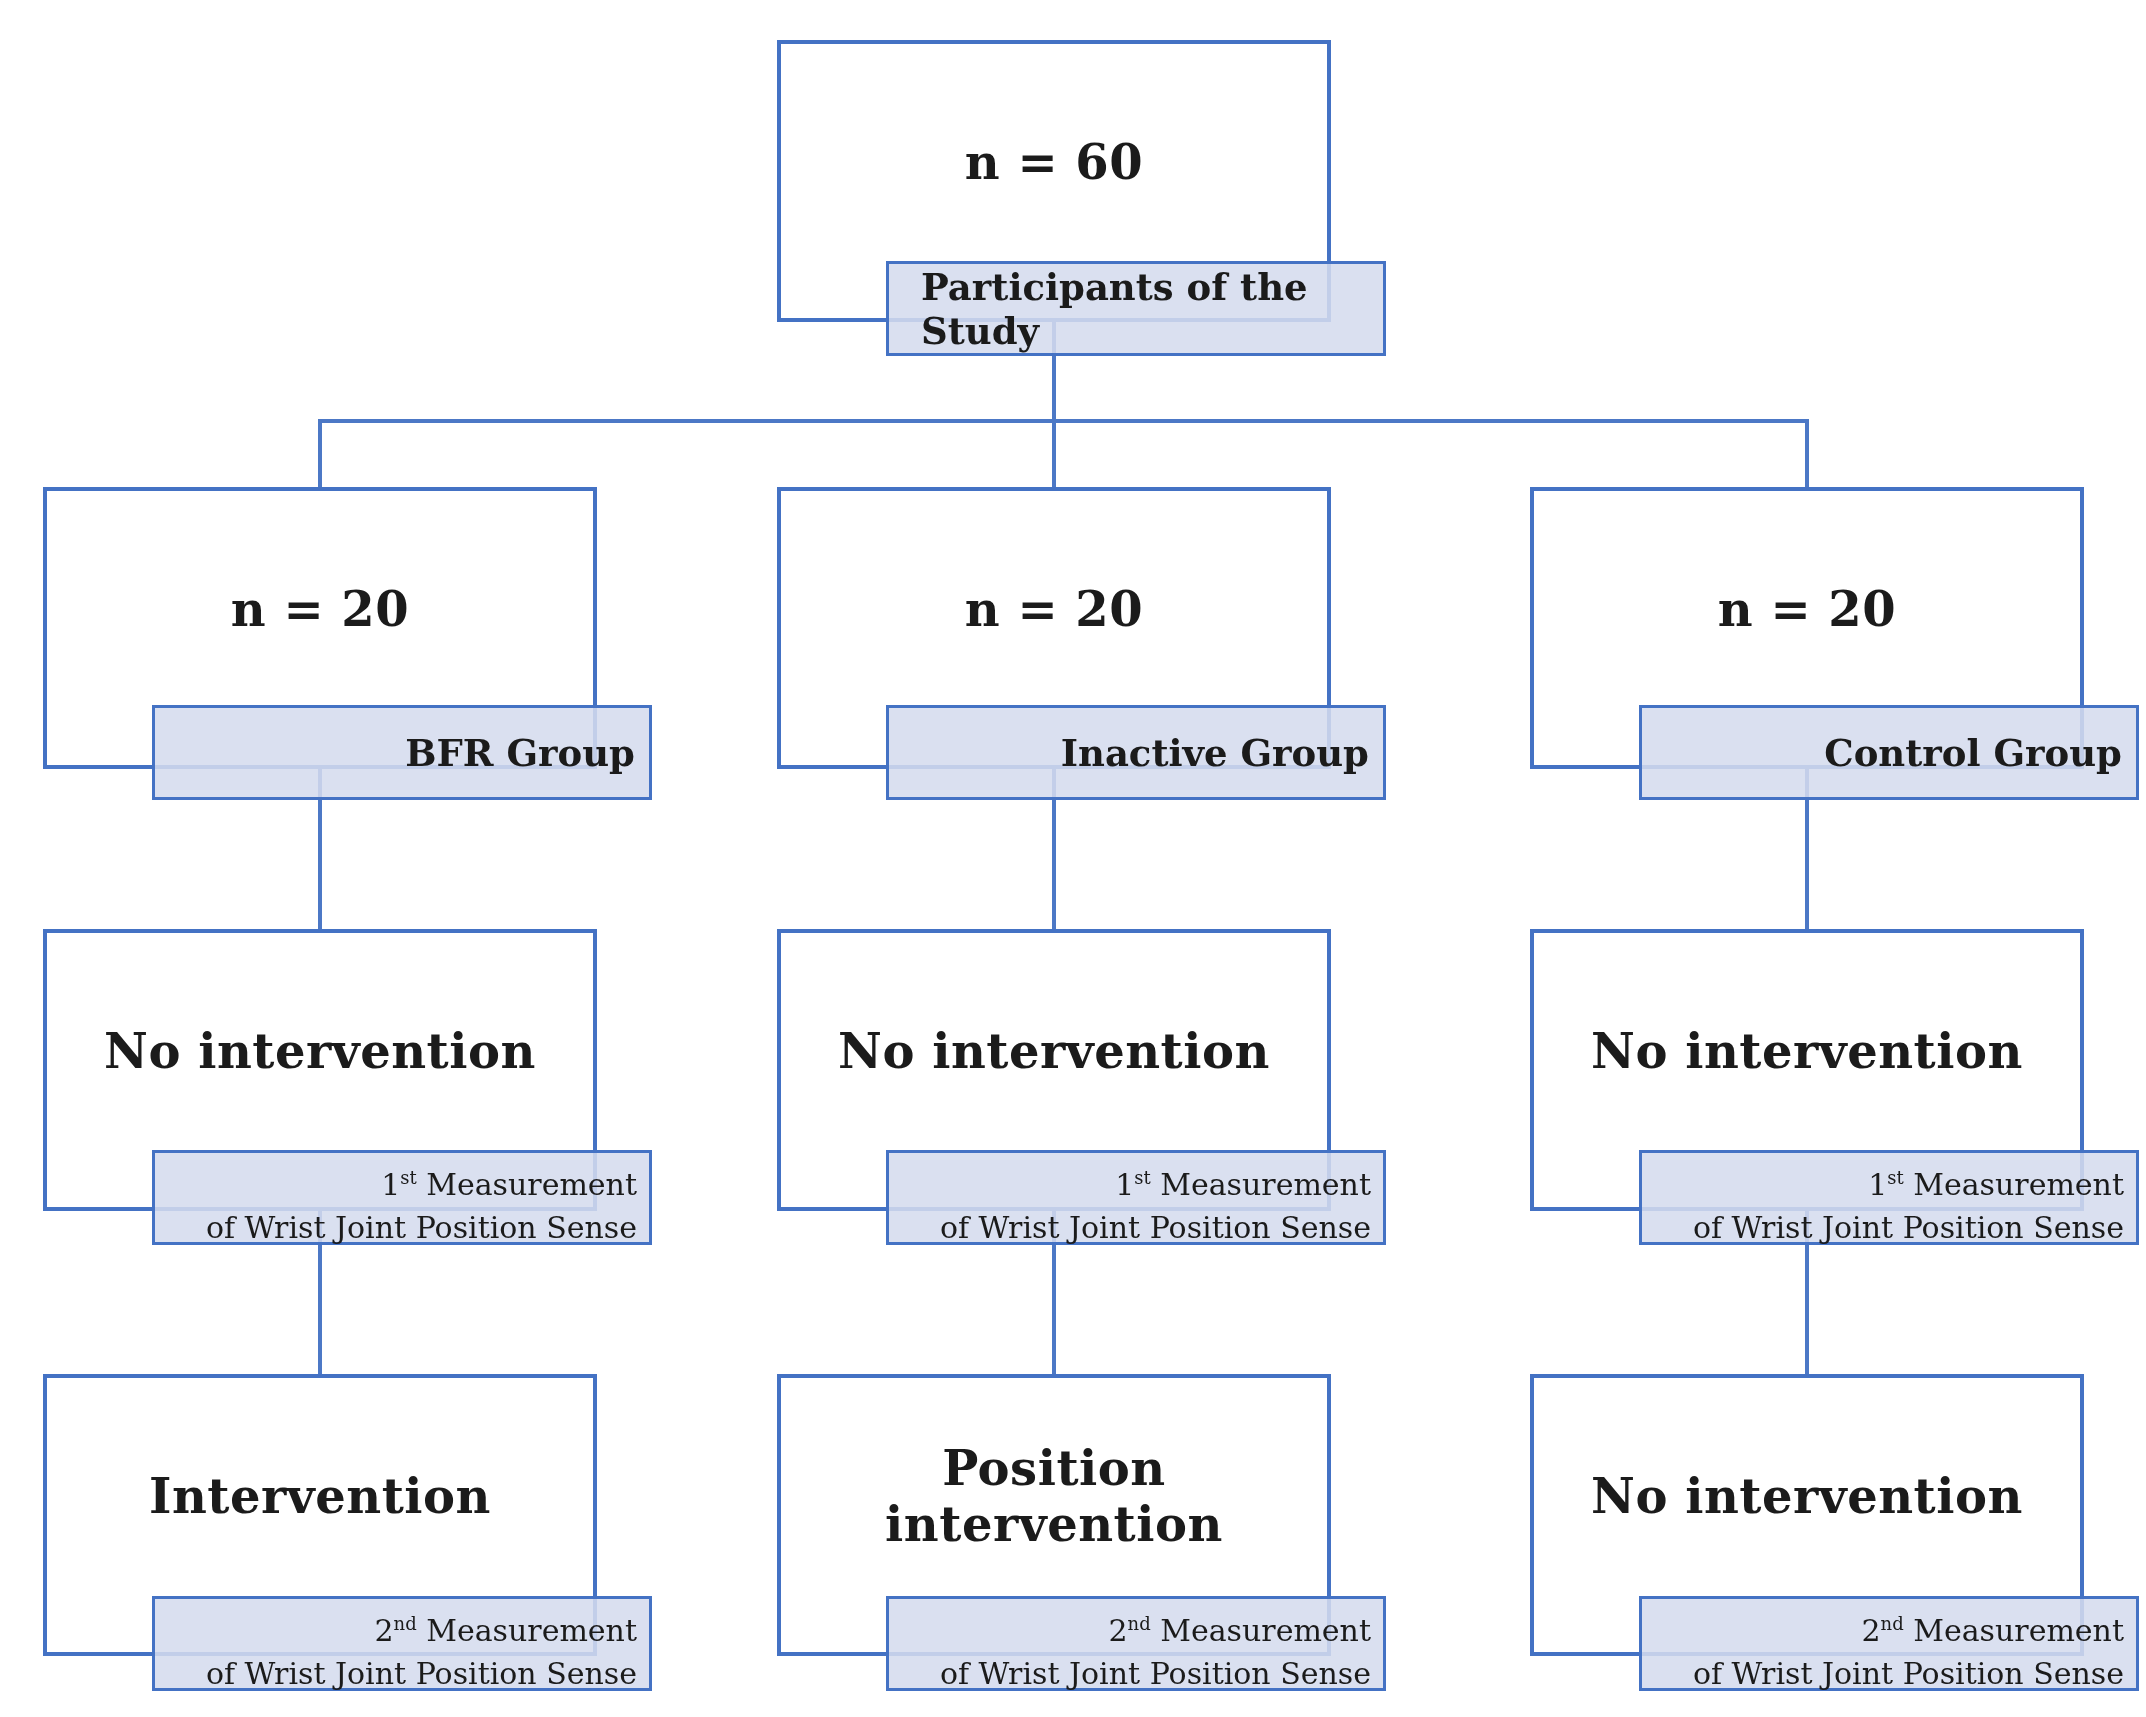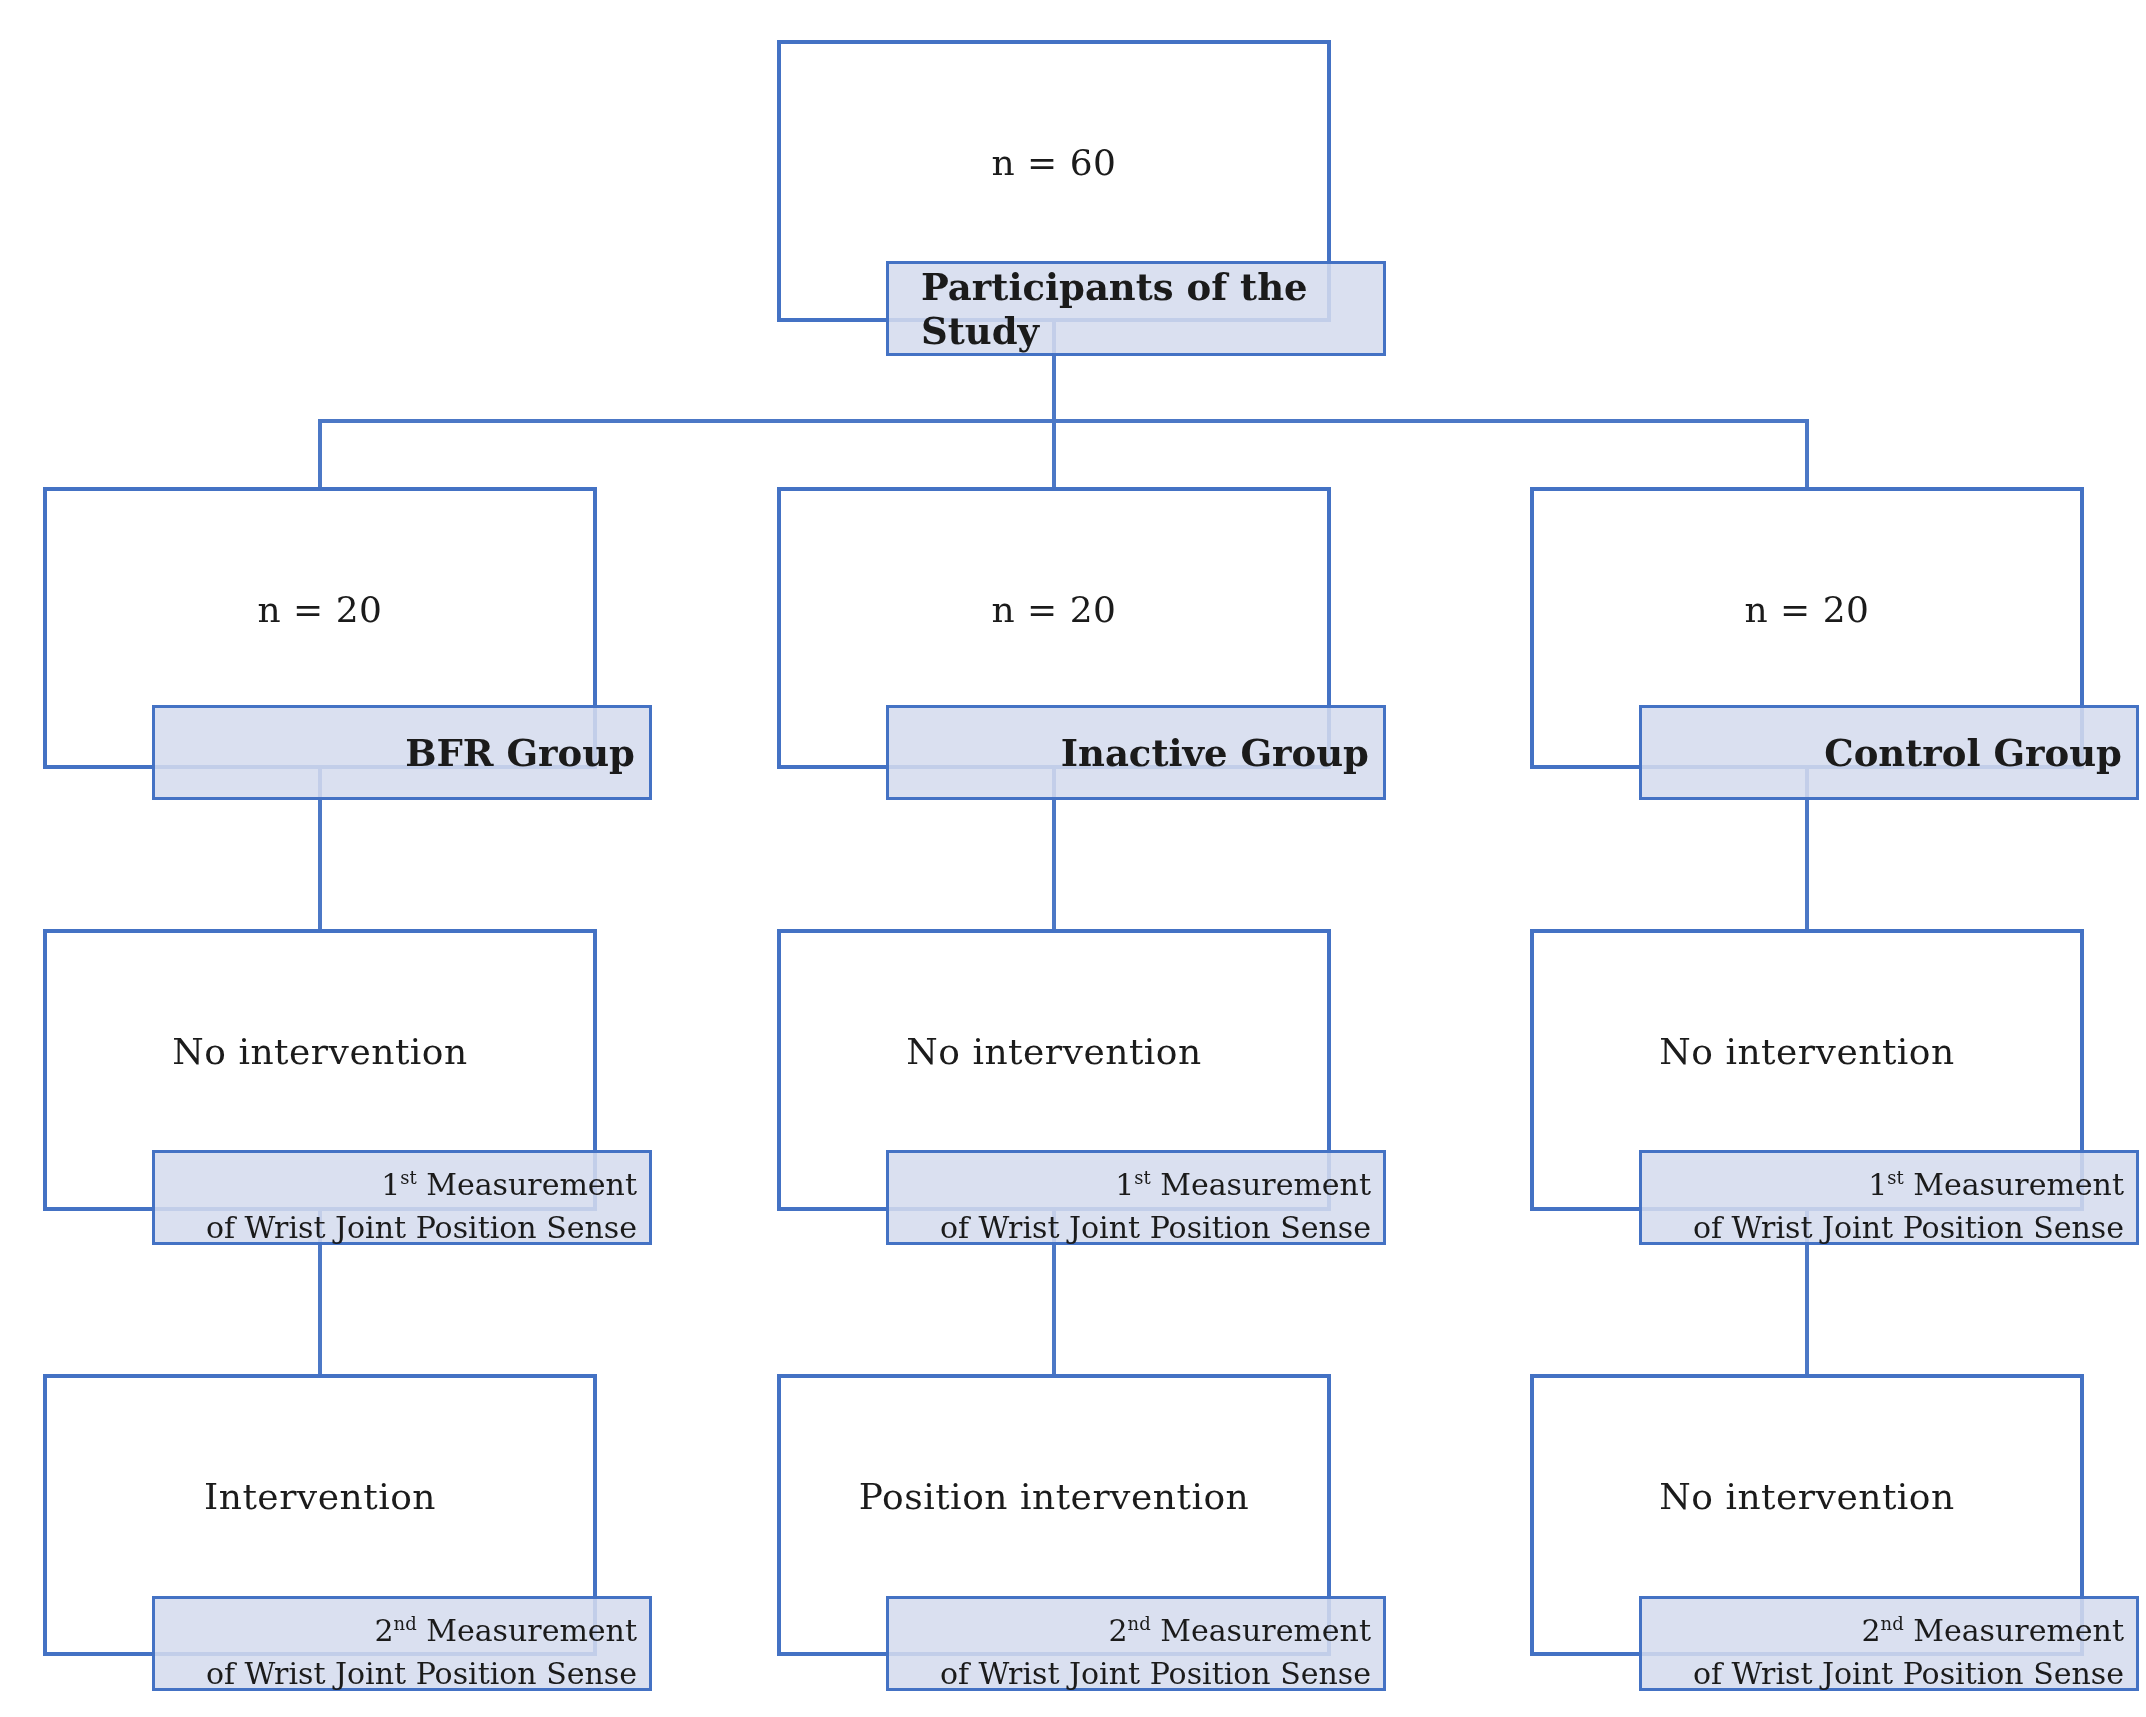--- a/index.html
+++ b/index.html
@@ -39,21 +39,21 @@
   .vline{position:absolute;left:275px;width:4px;background:var(--line);z-index:1;}
   .v0side{top:419px;height:74px;}
   .v0mid{top:322px;height:171px;}
   .v1{top:769px;height:163px;}
   .v2{top:1211px;height:167px;}
   .hline{position:absolute;top:419px;left:318px;width:1491px;height:4px;
          background:var(--line);z-index:1;}
 
   
   .center-label{position:absolute;top:43%;left:0;right:0;transform:translateY(-50%);
-        text-align:center;font-size:36px;letter-spacing:0.5px;}
+        text-align:center;font-size:48px;letter-spacing:0.5px;font-weight:bold;}
   .title-label{width:100%;display:flex;align-items:center;justify-content:flex-end;
         padding-right:14px;font-weight:bold;font-size:37px;}
   .title-label.centered{justify-content:center;padding-right:0;padding-left:32px;}
   .measure-label{width:100%;display:flex;flex-direction:column;align-items:flex-end;
         justify-content:center;padding-right:12px;font-size:30px;line-height:43px;margin-top:16px;}
   .measure-label sup{font-size:0.60em;line-height:0;vertical-align:super;}
   .mline{white-space:pre;}
 </style>
 </head>
 <body>

